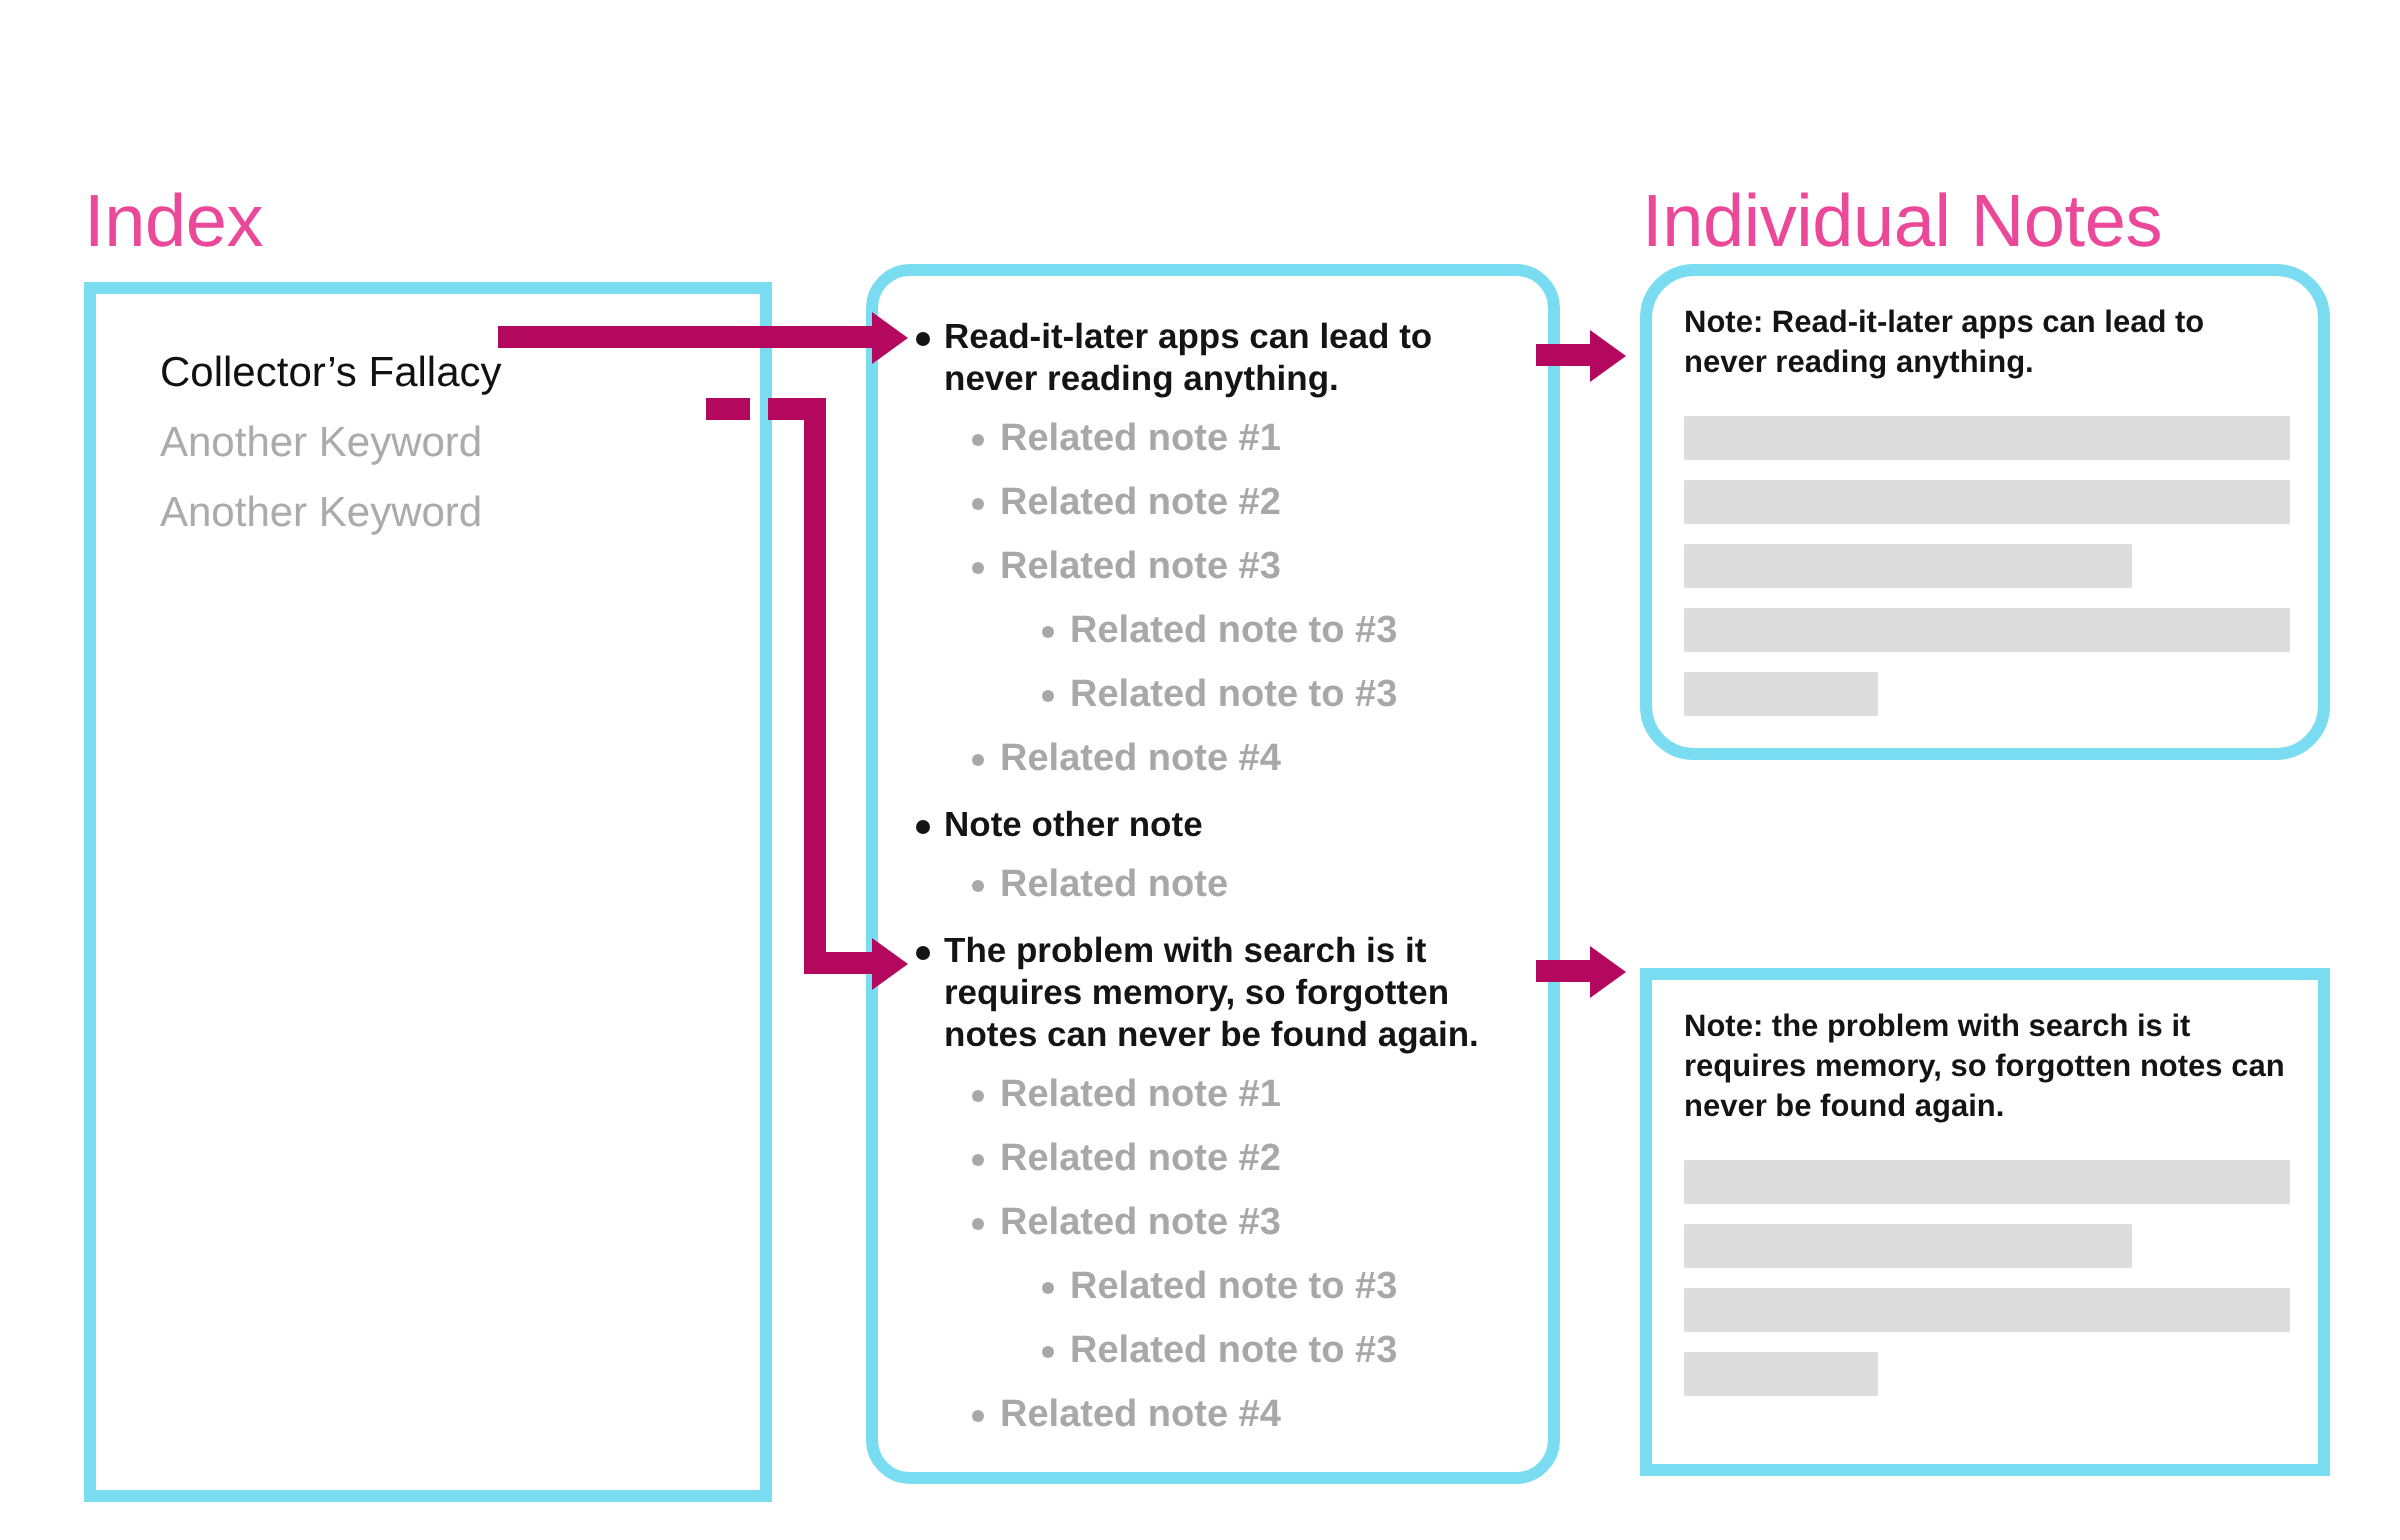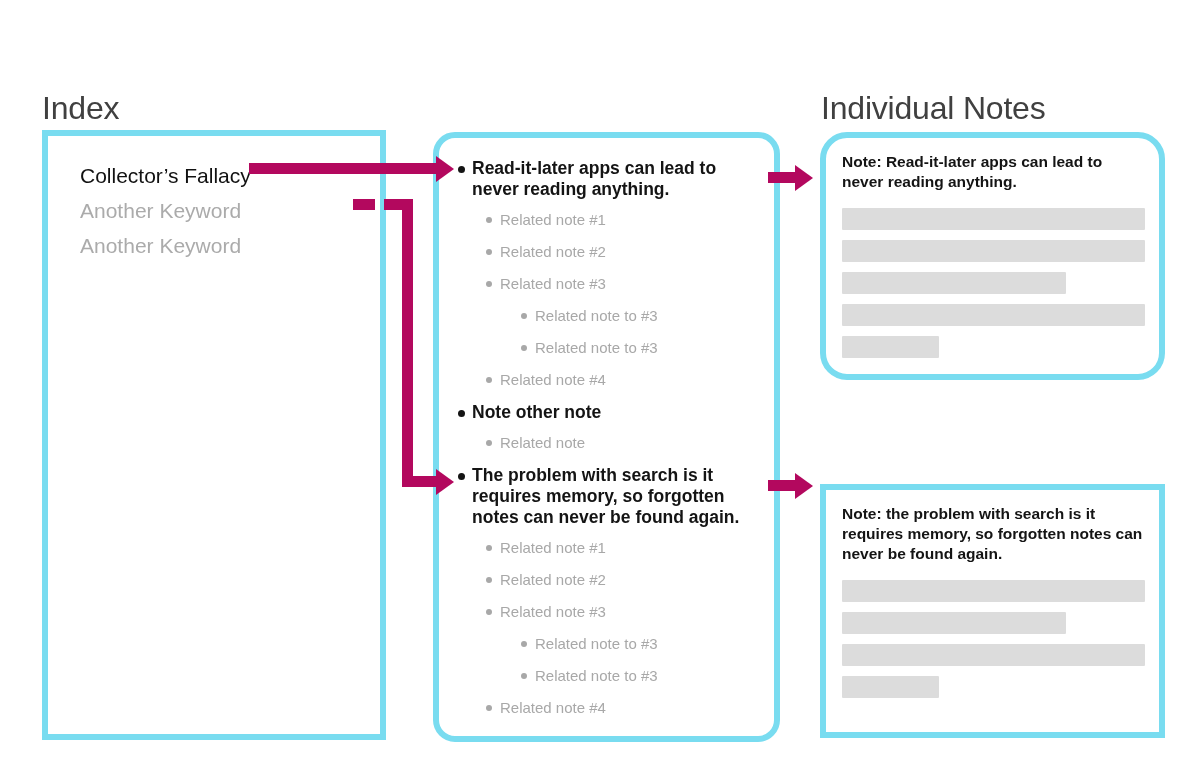--- a/index.html
+++ b/index.html
@@ -16,38 +16,38 @@
     position: relative;
     width: 1200px;
     height: 770px;
     background: #ffffff;
     overflow: hidden;
   }
 
   
   .col-title {
     position: absolute;
-    font-size: 32px;
+    font-size: 37px;
     font-weight: 400;
-    color: #404040;
+    color: #ec4899;
     letter-spacing: -0.2px;
     white-space: nowrap;
   }
   #title-index    { left: 42px;  top: 90px; }
   #title-overview { left: 436px; top: 90px; }
   #title-notes    { left: 821px; top: 90px; }
 
   
   .panel {
     position: absolute;
     box-sizing: border-box;
     background: #ffffff;
     border: 6px solid #79DCF0;
   }
-  #panel-index    { left: 42px;  top: 130px; width: 344px; height: 610px; }
+  #panel-index    { left: 42px;  top: 141px; width: 344px; height: 610px; }
   #panel-overview { left: 433px; top: 132px; width: 347px; height: 610px; border-radius: 22px; }
   #panel-note-1   { left: 820px; top: 132px; width: 345px; height: 248px; border-radius: 27px; }
   #panel-note-2   { left: 820px; top: 456px; width: 345px; height: 254px; margin-top: 28px; }
 
   
   .index-list {
     position: absolute;
     left: 32px;
     top: 22px;
     margin: 0;
@@ -88,22 +88,22 @@
   .ov-l1 .dot {
     position: absolute;
     left: 5px;
     top: 8px;
     width: 7px;
     height: 7px;
     border-radius: 50%;
     background: #141414;
   }
   .ov-l2, .ov-l3 {
-    font-size: 15px;
-    font-weight: 400;
+    font-size: 19px;
+    font-weight: 700;
     line-height: 20px;
     color: #a8a8a8;
     margin-bottom: 12px;
   }
   .ov-l2 { padding-left: 47px; }
   .ov-l3 { padding-left: 82px; }
   .ov-l2 .dot, .ov-l3 .dot {
     position: absolute;
     top: 7px;
     width: 6px;

